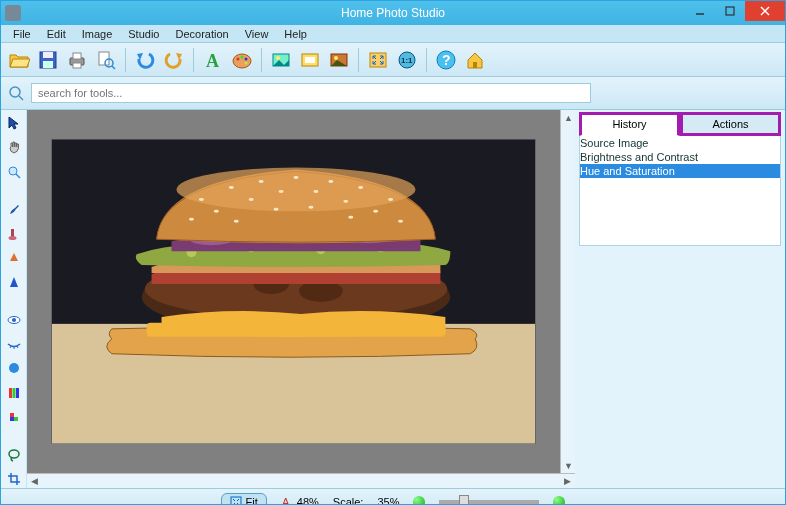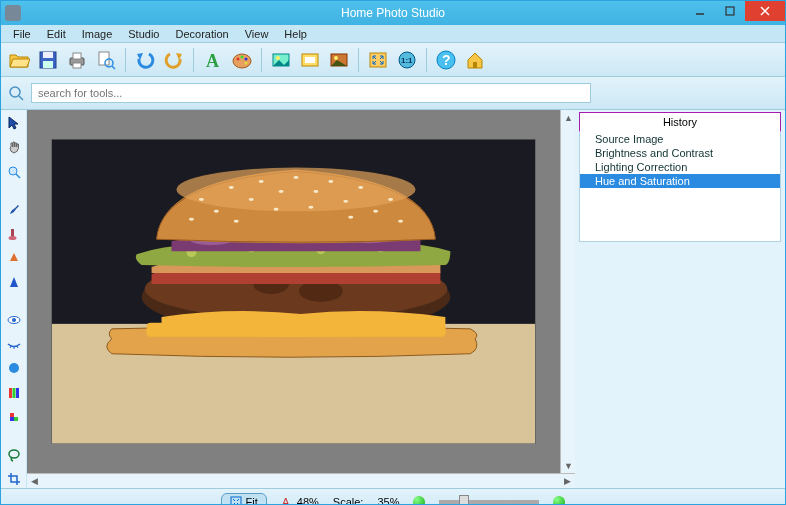--- a/index.html
+++ b/index.html
@@ -23,24 +23,24 @@
 .tool-btn { width: 20px; height: 20px; display: flex; align-items: center; justify-content: center; cursor: pointer; }
 .canvas-wrap { flex: 1; display: flex; flex-direction: column; overflow: hidden; min-width: 0; }
 .canvas-area { flex: 1; background: #808080; display: flex; align-items: center; justify-content: center; overflow: hidden; position: relative; }
 .canvas-img { background: #2a2a30; width: 485px; height: 305px; position: relative; display: flex; align-items: center; justify-content: center; border: 1px solid #666; }
 .scrollbar-h { height: 15px; background: #e8f4fb; border-top: 1px solid #bbb; display: flex; align-items: center; }
 .scrollbar-arrow { width: 15px; height: 15px; display: flex; align-items: center; justify-content: center; cursor: pointer; color: #666; font-size: 9px; }
 .scrollbar-v { width: 15px; background: #e8f4fb; border-left: 1px solid #bbb; display: flex; flex-direction: column; }
 .scrollbar-row { display: flex; flex: 1; }
 .right-panel { width: 210px; background: #e3f3fb; padding: 2px 4px 4px 4px; }
 .tabs-row { display: flex; }
-.tab { flex: 1; text-align: center; padding: 3px 0; font-size: 11px; background: #d4eaf5; border: 1px solid #a21caf; cursor: pointer; }
+.tab { flex: 1; text-align: center; padding: 3px 0; font-size: 11px; background: #d4eaf5; border: 3px solid #a21caf; cursor: pointer; }
 .tab.active { background: #fff; border-bottom: 1px solid #fff; font-weight: 400; }
 .history-box { border: 1px solid #b4d3e2; border-top: none; background: #fff; height: 110px; overflow: auto; }
-.history-item { padding: 1px 15px; font-size: 11px; cursor: pointer; color: #133; }
+.history-item { padding: 1px 0; font-size: 11px; cursor: pointer; color: #133; }
 .history-item.selected { background: #2a8be0; color: #fff; }
 .bottom-toolbar { height: 26px; background: linear-gradient(#e3f3fb, #cce8f5); border-top: 1px solid #9fccdd; display: flex; align-items: center; justify-content: center; gap: 14px; font-size: 11px; }
 .fit-btn { display: flex; align-items: center; gap: 4px; border: 1px solid #5aa0c8; padding: 2px 8px; background: #c0e2f2; cursor: pointer; border-radius: 6px; }
 .zoom-slider { width: 100px; height: 4px; background: #aaa; position: relative; display: inline-block; }
 .zoom-thumb { width: 10px; height: 12px; background: #ddd; border: 1px solid #888; position: absolute; top: -5px; left: 20px; }
 .green-dot { width: 12px; height: 12px; border-radius: 50%; background: radial-gradient(circle at 30% 30%, #8f8, #1a1); cursor: pointer; display: inline-block; }
 svg { display: block; }
 </style>
 </head>
 <body>
@@ -343,25 +343,25 @@
     <div class="scrollbar-h">
       <div class="scrollbar-arrow">◀</div>
       <div style="flex:1"></div>
       <div class="scrollbar-arrow">▶</div>
     </div>
   </div>
 
   <div class="right-panel">
     <div class="tabs-row">
       <div class="tab active">History</div>
+      <div class="tab">Actions</div>
     </div>
     <div class="history-box">
       <div class="history-item">Source Image</div>
       <div class="history-item">Brightness and Contrast</div>
-      <div class="history-item">Lighting Correction</div>
       <div class="history-item selected">Hue and Saturation</div>
     </div>
   </div>
 </div>
 
 <div class="bottom-toolbar">
   <div class="fit-btn">
     <svg width="12" height="12">
         <rect x="1" y="1" width="10" height="10" fill="none" stroke="#06c"></rect>
         <path d="M3 3 L5 5 M9 3 L7 5 M3 9 L5 7 M9 9 L7 7" stroke="#06c"></path>

